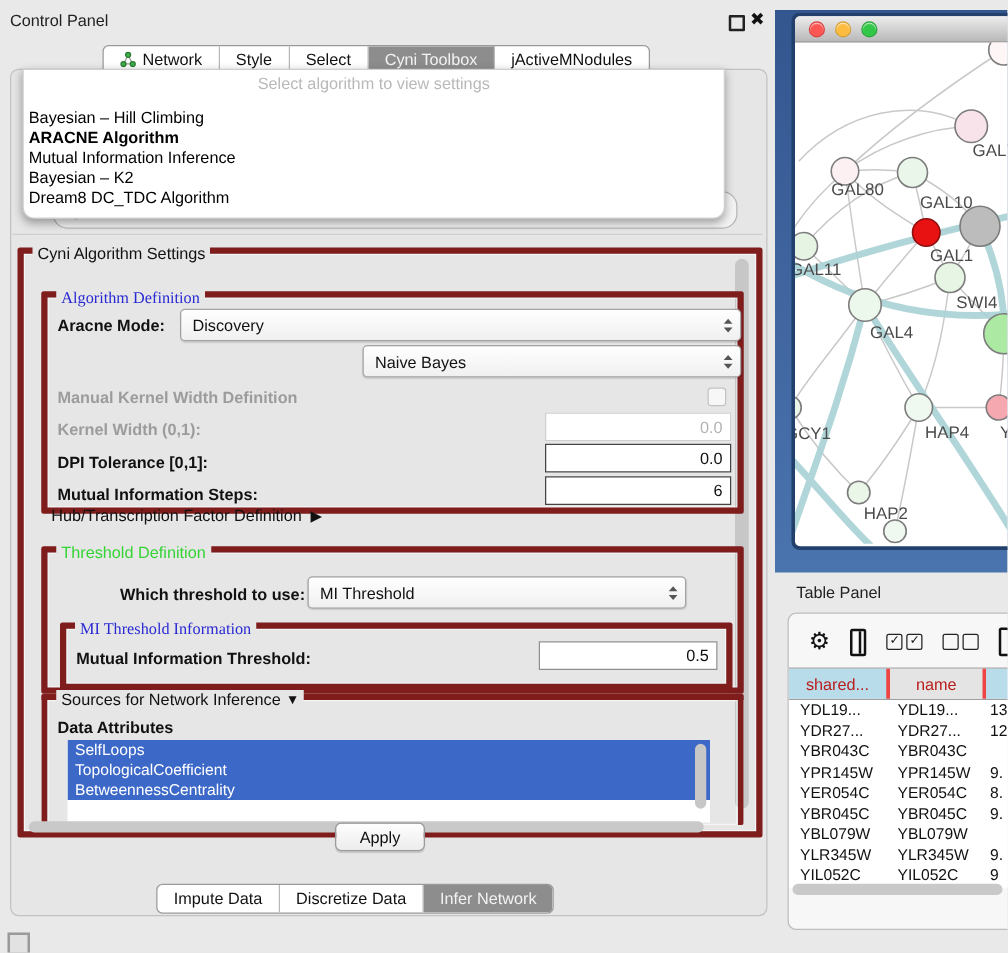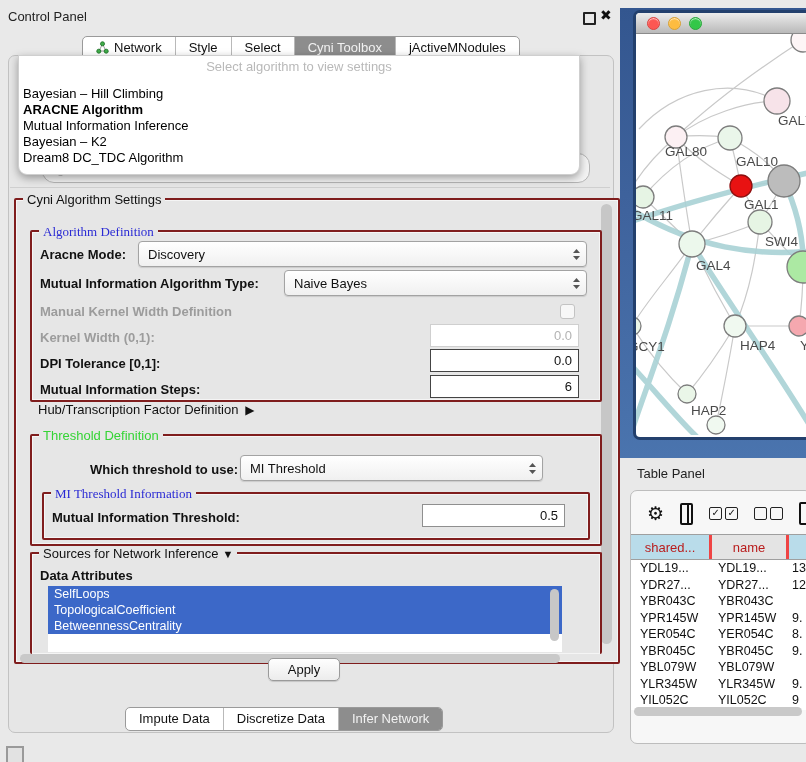--- a/index.html
+++ b/index.html
@@ -20,21 +20,21 @@
   .main-panel{left:8px;top:55px;width:604px;height:676px;background:#e6e6e6;
               border:1px solid #c2c2c2;border-radius:7px;z-index:1;}
   .hidden-combo{left:42px;top:153px;width:532px;height:28px;border:1px solid #b5b5b5;border-radius:12px;
                 background:#f3f3f3;z-index:2;color:#b3b3b3;display:flex;align-items:center;padding-left:14px;}
   .hsep{left:10px;top:187px;width:600px;height:1px;background:#cfcfcf;z-index:2;}
   .popup{left:18px;top:55px;width:560px;height:118px;background:#fff;z-index:5;
          border:1px solid #cfcfcf;border-radius:0 0 9px 9px;box-shadow:0 3px 8px rgba(0,0,0,.35);}
   .popup-placeholder{width:100%;text-align:center;color:#b9b9b9;margin-top:3px;}
   .popup-item{padding:0 0 0 4px;line-height:16px;color:#000;}
   .popup-item.bold{font-weight:bold;}
-  .groupbox{border:2px solid #7f1d1d;border-radius:2px;box-shadow:inset 0 0 0 1px rgba(255,255,255,.6);padding-left:16px;}
+  .groupbox{border:5px solid #7f1d1d;border-radius:2px;box-shadow:inset 0 0 0 1px rgba(255,255,255,.6);}
   .gtitle{position:absolute;top:-8px;left:7px;background:#e6e6e6;padding:0 4px;font-size:13px;}
   .blue{color:#2a2ad4;font-family:Liberation Serif, serif;} .green{color:#35d435;}
   .bold{font-weight:bold;} .dis{color:#9c9c9c;}
   .combo{border:1px solid #a3a3a3;border-radius:4px;background:linear-gradient(#ffffff,#f0f0f0);
          display:flex;align-items:center;padding-left:9px;box-shadow:0 1px 1px rgba(0,0,0,.12);}
   .combo .grow{flex:1;}
   .spin{margin-right:5px;display:flex;flex-direction:column;align-items:center;line-height:0;}
   .field{border:1px solid #8f8f8f;background:#fff;text-align:right;padding:3px 6px 3px 3px;font-size:13px;}
   .field.dark{border:1.5px solid #444;}
   .field.dis{border:1px solid #cfcfcf;color:#b3b3b3;}
@@ -135,21 +135,20 @@
     <div class="abs combo" style="left:106px;top:9px;width:438px;height:24px;">
       <span class="grow">Discovery</span>
       <span class="spin">
         <svg width="9" height="13" viewBox="0 0 9 13">
             <path d="M4.5 1 8 5 1 5Z" fill="#555"></path>
             <path d="M4.5 12 1 8 8 8Z" fill="#555"></path>
           </svg>
       </span>
     </div>
 
-    <div class="abs bold" style="left:8px;top:44px;">Mutual Information Algorithm Type:</div>
     <div class="abs combo" style="left:252px;top:38px;width:292px;height:24px;">
       <span class="grow">Naive Bayes</span>
       <span class="spin">
         <svg width="9" height="13" viewBox="0 0 9 13">
             <path d="M4.5 1 8 5 1 5Z" fill="#555"></path>
             <path d="M4.5 12 1 8 8 8Z" fill="#555"></path>
           </svg>
       </span>
     </div>
 

